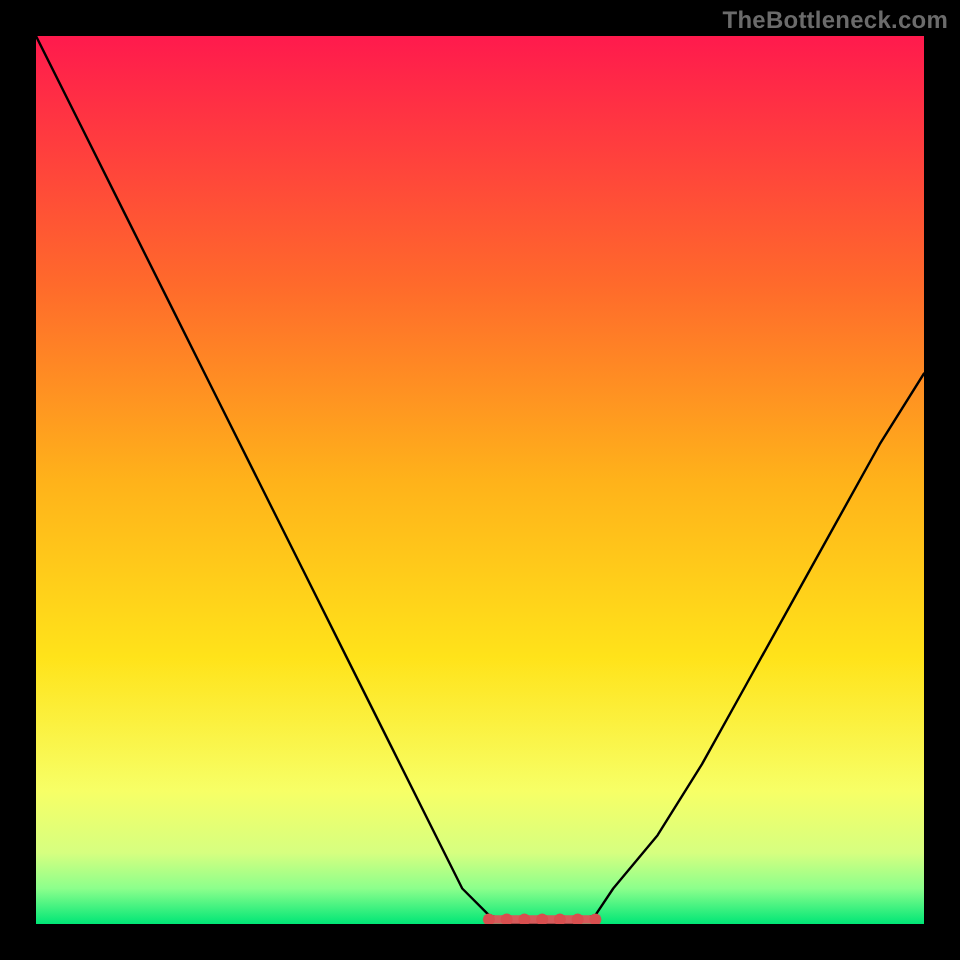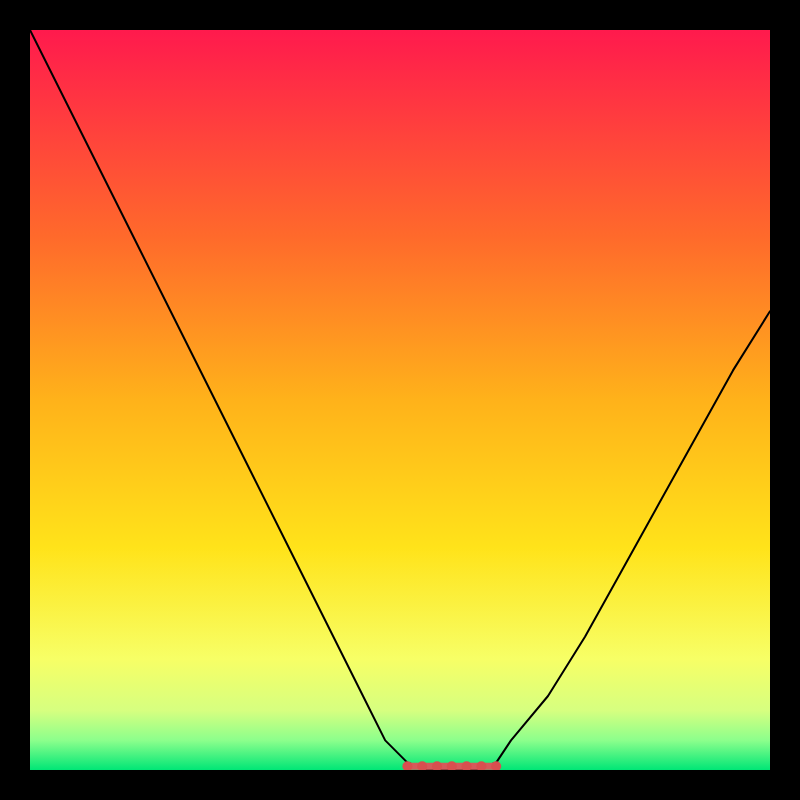--- a/index.html
+++ b/index.html
@@ -38,20 +38,21 @@
     color: #6b6b6b;
     letter-spacing: 0.2px;
     user-select: none;
   }
 </style>
 </head>
 <body>
 
 <div class="frame">
 
+  <div class="watermark">TheBottleneck.com</div>
 
   <div class="plot-area">
     <svg viewBox="0 0 740 740" preserveAspectRatio="none">
       <defs>
         <linearGradient id="bg-grad" x1="0" y1="0" x2="0" y2="1">
           <stop offset="0" stop-color="#ff1a4d"></stop>
           <stop offset="0.28" stop-color="#ff6a2b"></stop>
           <stop offset="0.50" stop-color="#ffb21a"></stop>
           <stop offset="0.70" stop-color="#ffe31a"></stop>
           <stop offset="0.85" stop-color="#f7ff66"></stop>

